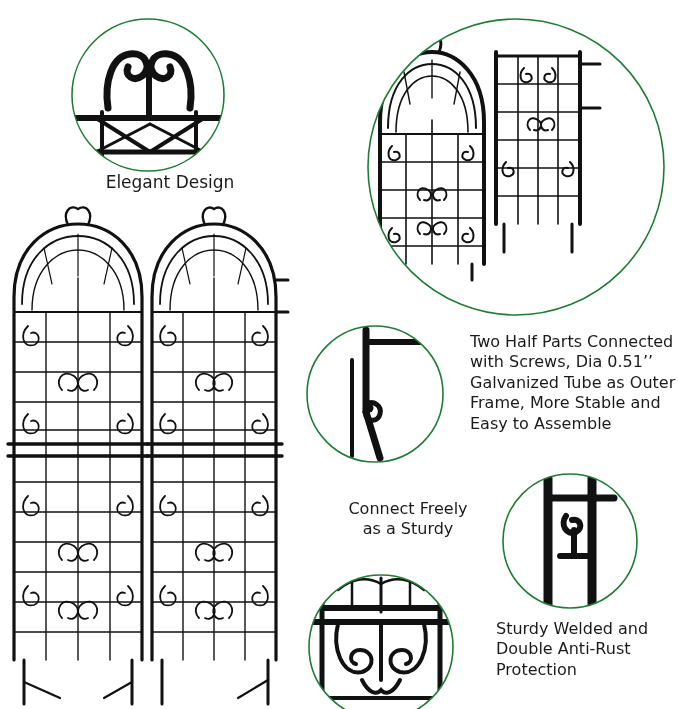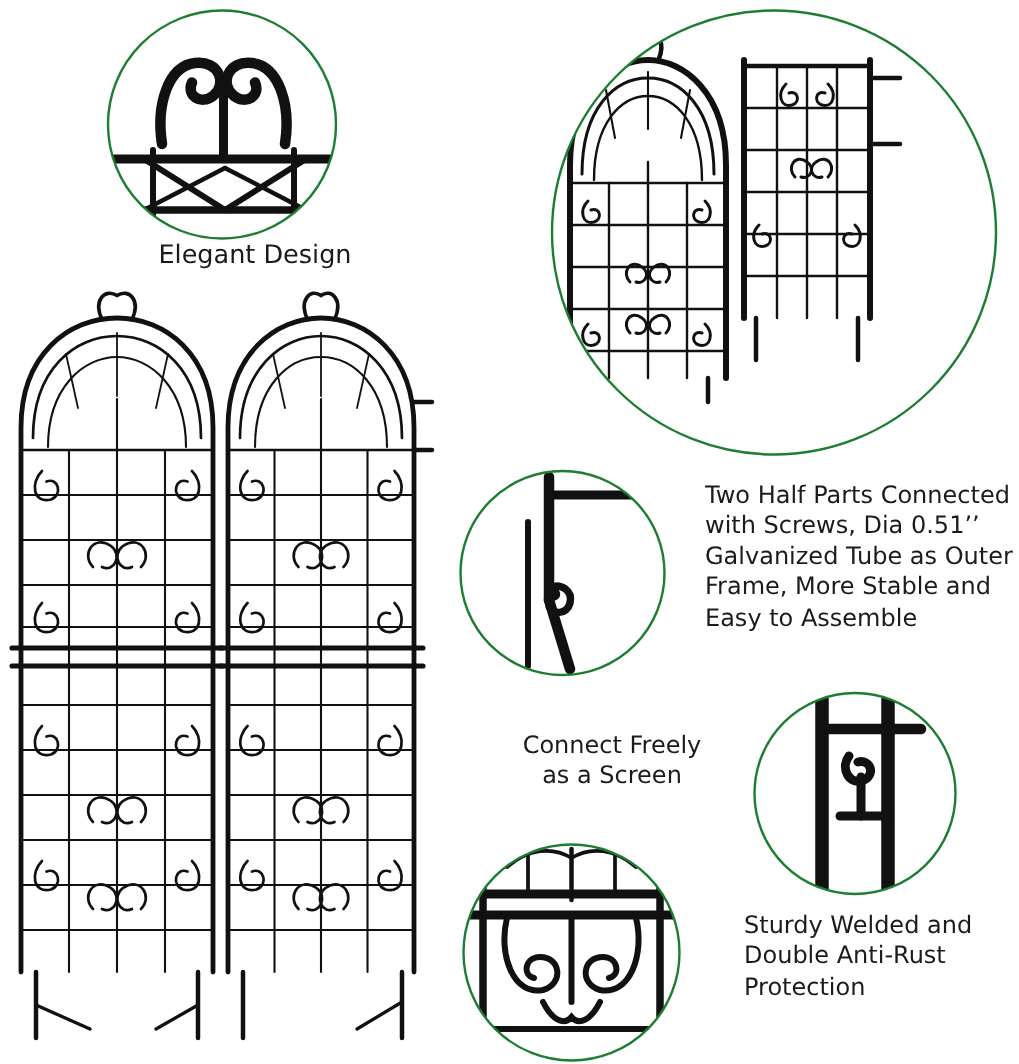--- a/index.html
+++ b/index.html
@@ -10,21 +10,21 @@
   body {
     width: 679px;
     height: 709px;
     position: relative;
     font-family: "DejaVu Sans", sans-serif;
     color: #1a1a1a;
     overflow: hidden;
   }
   .stage {
     position: absolute;
-    left: 0; top: 0;
+    left: 0; top: 12px;
     width: 679px;
     height: 628px;
   }
   .cap {
     position: absolute;
     font-family: "DejaVu Sans", sans-serif;
     color: #1b1b1b;
     line-height: 1.28;
     white-space: pre-line;
   }
@@ -318,21 +318,21 @@
         <path d="M381 612 L381 668" stroke-width="4"></path>
         <path d="M362 668 C368 680, 376 684, 381 678 C386 684, 394 680, 400 668" stroke-width="4"></path>
         <path d="M322 686 L440 686" stroke-width="4"></path>
       </g>
     </g>
     <circle class="ring" cx="381" cy="635" r="72"></circle>
   </svg>
 
   <div class="cap cap-elegant">Elegant Design</div>
   <div class="cap cap-connect">Connect Freely
-as a Screen</div>
+as a Sturdy</div>
   <div class="cap cap-screws">Two Half Parts Connected
 with Screws, Dia 0.51’’
 Galvanized Tube as Outer
 Frame, More Stable and
 Easy to Assemble</div>
   <div class="cap cap-sturdy">Sturdy Welded and
 Double Anti-Rust
 Protection</div>
 
 </div>

